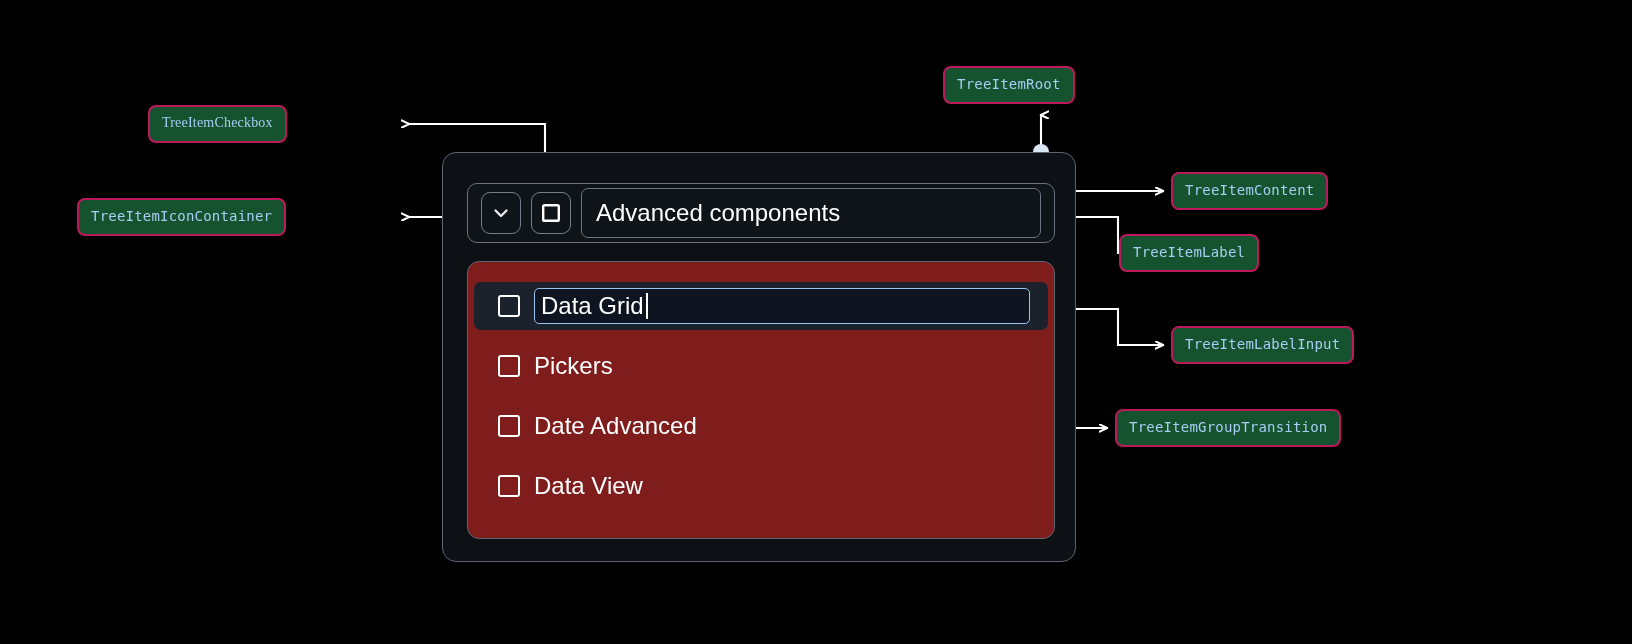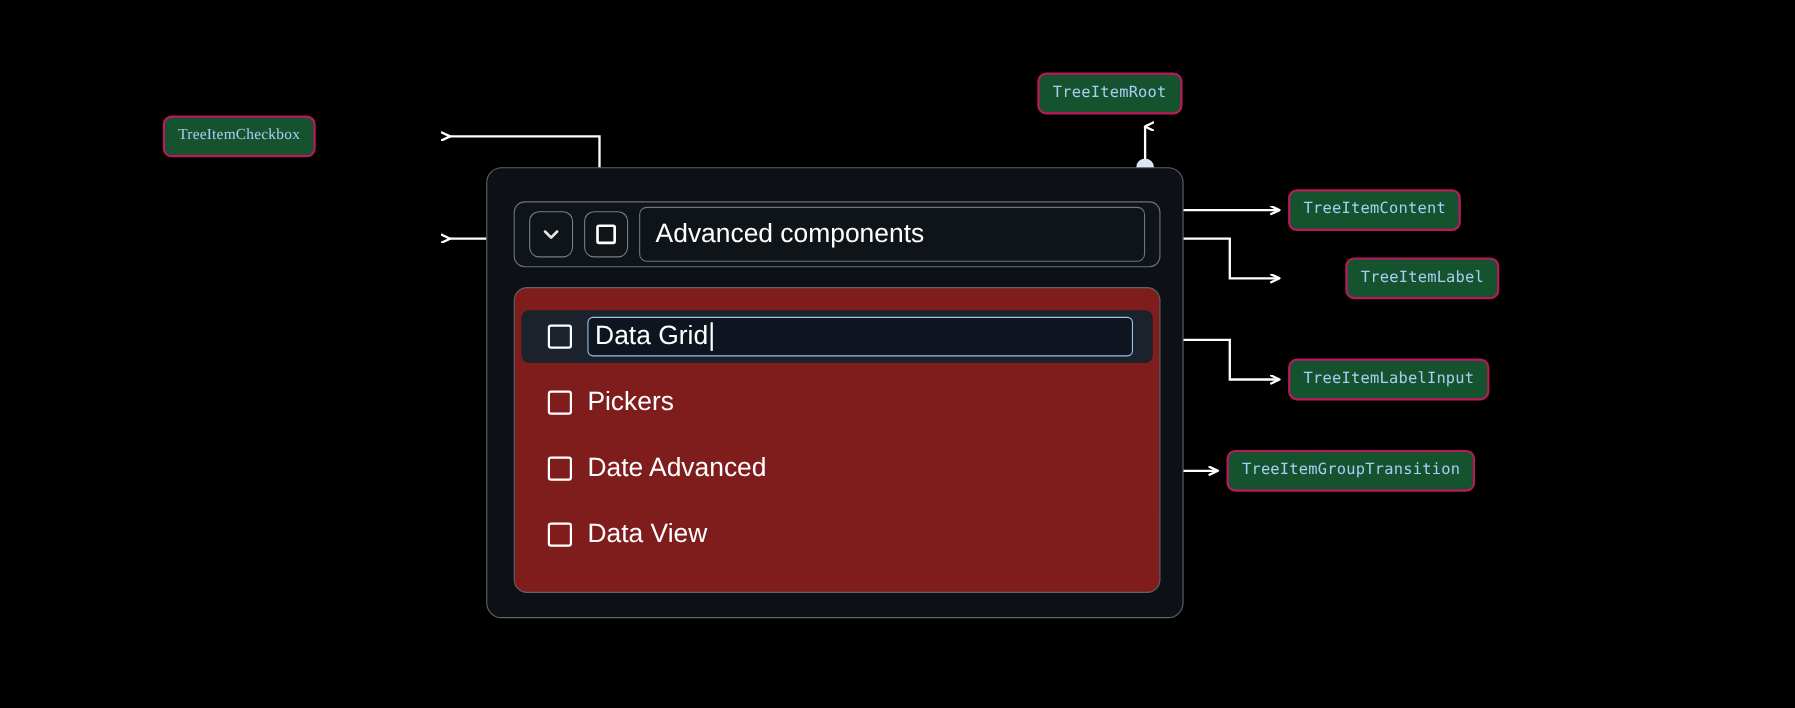--- a/index.html
+++ b/index.html
@@ -215,26 +215,27 @@
       <circle cx="1041" cy="152" r="8"></circle>
       <circle cx="1055" cy="191" r="8"></circle>
       <circle cx="1042" cy="217" r="8"></circle>
       <circle cx="1042" cy="309" r="8"></circle>
       <circle cx="1053" cy="428" r="8"></circle>
     </g>
   </svg>
 
   <div class="chip" style="left:148px; top:105px;font-family:Liberation Serif, serif;">TreeItemCheckbox</div>
 
+  <div class="chip" style="left:77px; top:198px;">TreeItemIconContainer</div>
 
   <div class="chip" style="left:943px; top:66px;">TreeItemRoot</div>
 
   <div class="chip" style="left:1171px; top:172px;">TreeItemContent</div>
 
-  <div class="chip" style="left:1223px; top:234px;text-align:center;">TreeItemLabel</div>
+  <div class="chip" style="left:1119px; top:234px;text-align:center;">TreeItemLabel</div>
 
   <div class="chip" style="left:1171px; top:326px;">TreeItemLabelInput</div>
 
   <div class="chip" style="left:1115px; top:409px;">TreeItemGroupTransition</div>
 
   <div id="tree-root">
 
     <div id="tree-item-content">
 
       <div class="icon-box">

